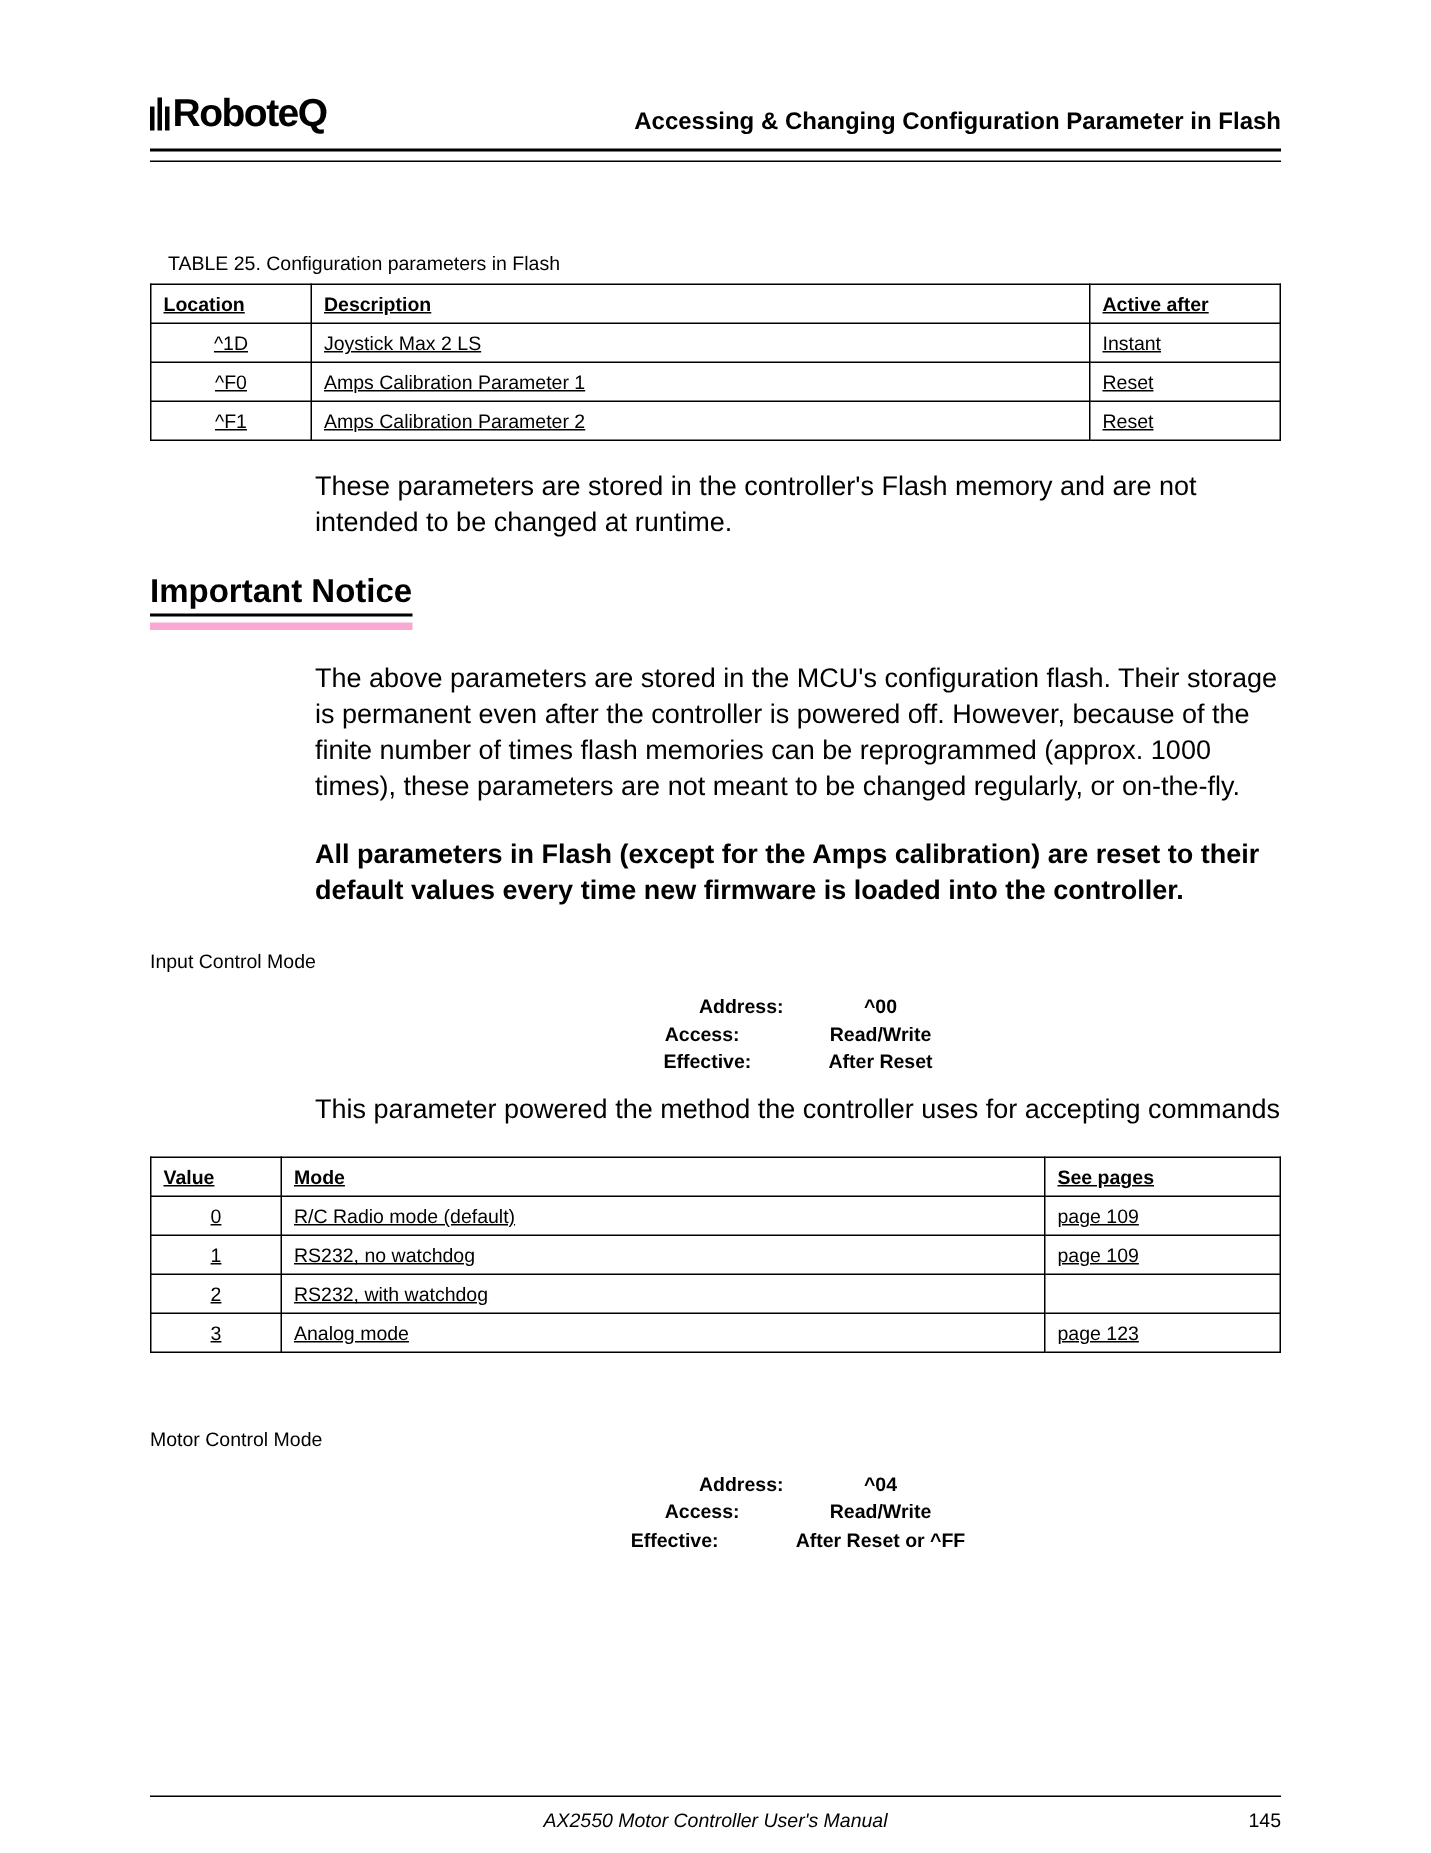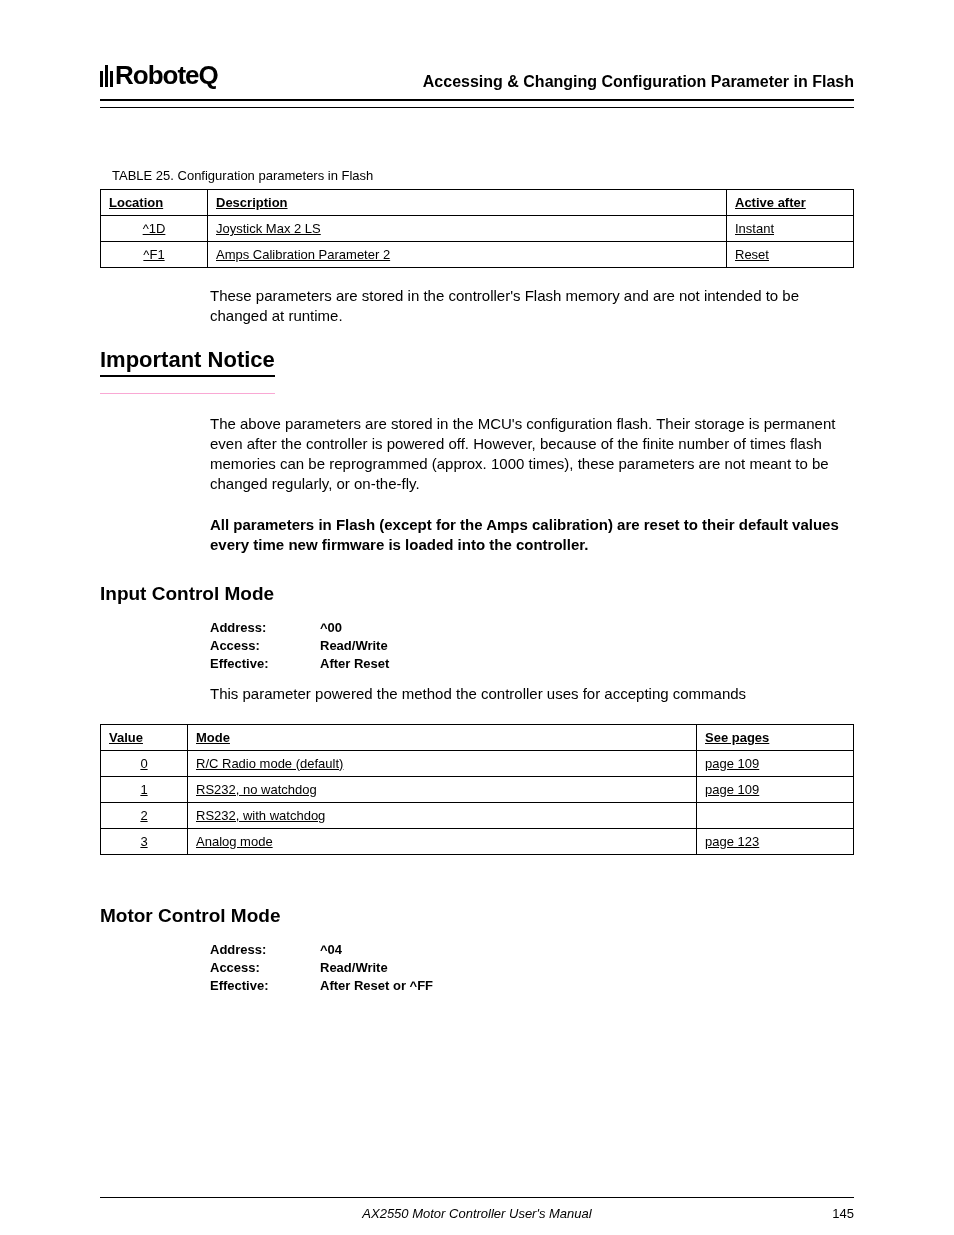--- a/index.html
+++ b/index.html
@@ -77,54 +77,55 @@
     font-weight: bold;
   }
   .col-narrow { width: 90px; text-align: center;}
   .col-narrow-h { width: 90px; }
   .col-active { width: 110px; }
   .body-indent {
     margin-left: 110px;
     margin-right: 0;
   }
   .para {
-    font-size: 15px;
+    font-size: 18px;
     line-height: 1.35;
     margin-bottom: 20px;
   }
   h2.notice-wrap {
-    border-bottom: 1px solid #f9a8d4;
-    padding-bottom: 16px;
+    border-bottom: 5px solid #f9a8d4;
+    padding-bottom: 4px;
     margin: 20px 0 20px 0;
     width: fit-content;
   }
   h2.notice-wrap .inner {
     font-size: 22px;
     font-weight: 900;
     border-bottom: 2px solid #000;
     padding-bottom: 2px;
     display: inline-block;
   }
   .bold-para {
     font-weight: bold;
   }
   h3.subhead {
-    font-size: 19px;
-    font-weight: 700;
+    font-size: 13px;
+    font-weight: 400;
     margin: 28px 0 14px 0;
   }
   .kv-block {
     margin-left: 110px;
     margin-bottom: 10px;
   }
   .kv-row {
     display: flex;
     font-size: 13px;
     font-weight: bold;
     line-height: 1.4;
+    justify-content: center;
   }
   .kv-label { width: 110px; }
   .footer {
     position: absolute;
     bottom: 34px;
     left: 100px;
     right: 100px;
     border-top: 1px solid #000;
     padding-top: 8px;
     display: flex;
@@ -167,20 +168,25 @@
         <th class="col-active">Active after</th>
       </tr>
     </thead>
     <tbody>
       <tr>
         <td class="col-narrow">^1D</td>
         <td>Joystick Max 2 LS</td>
         <td>Instant</td>
       </tr>
       <tr>
+        <td class="col-narrow">^F0</td>
+        <td>Amps Calibration Parameter 1</td>
+        <td>Reset</td>
+      </tr>
+      <tr>
         <td class="col-narrow">^F1</td>
         <td>Amps Calibration Parameter 2</td>
         <td>Reset</td>
       </tr>
     </tbody>
   </table>
 
   <div class="para body-indent">These parameters are stored in the controller's Flash memory and are not intended to be changed at runtime.</div>
 
   <h2 class="notice-wrap"><span class="inner">Important Notice</span></h2>

